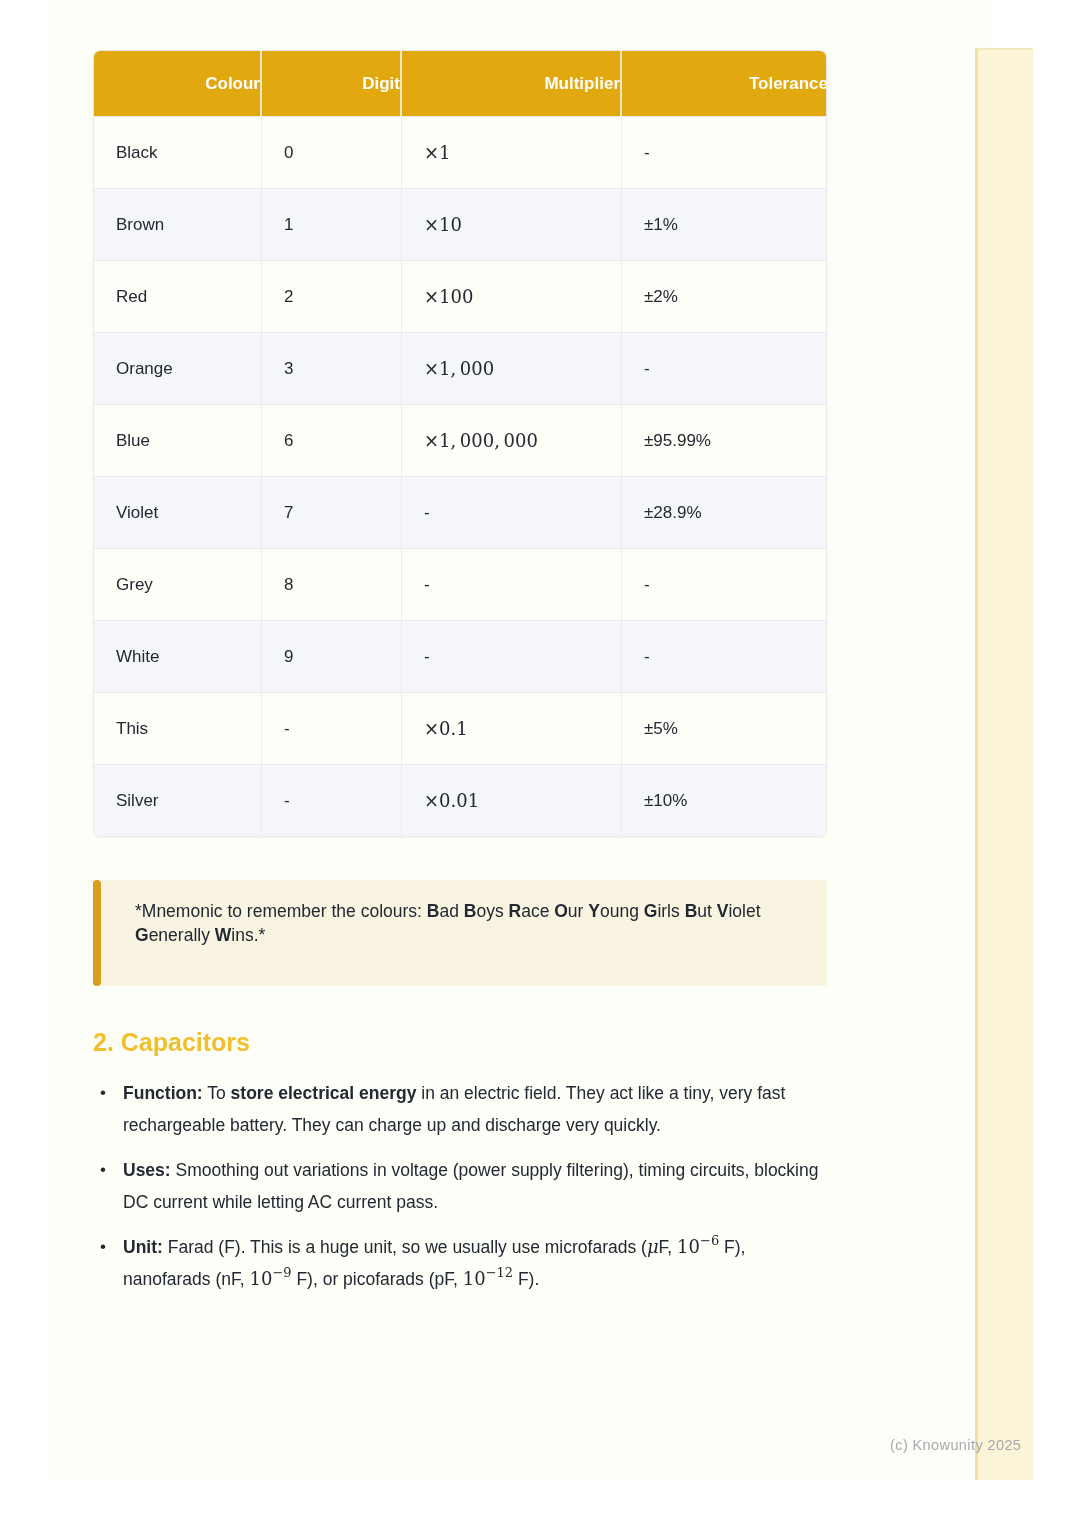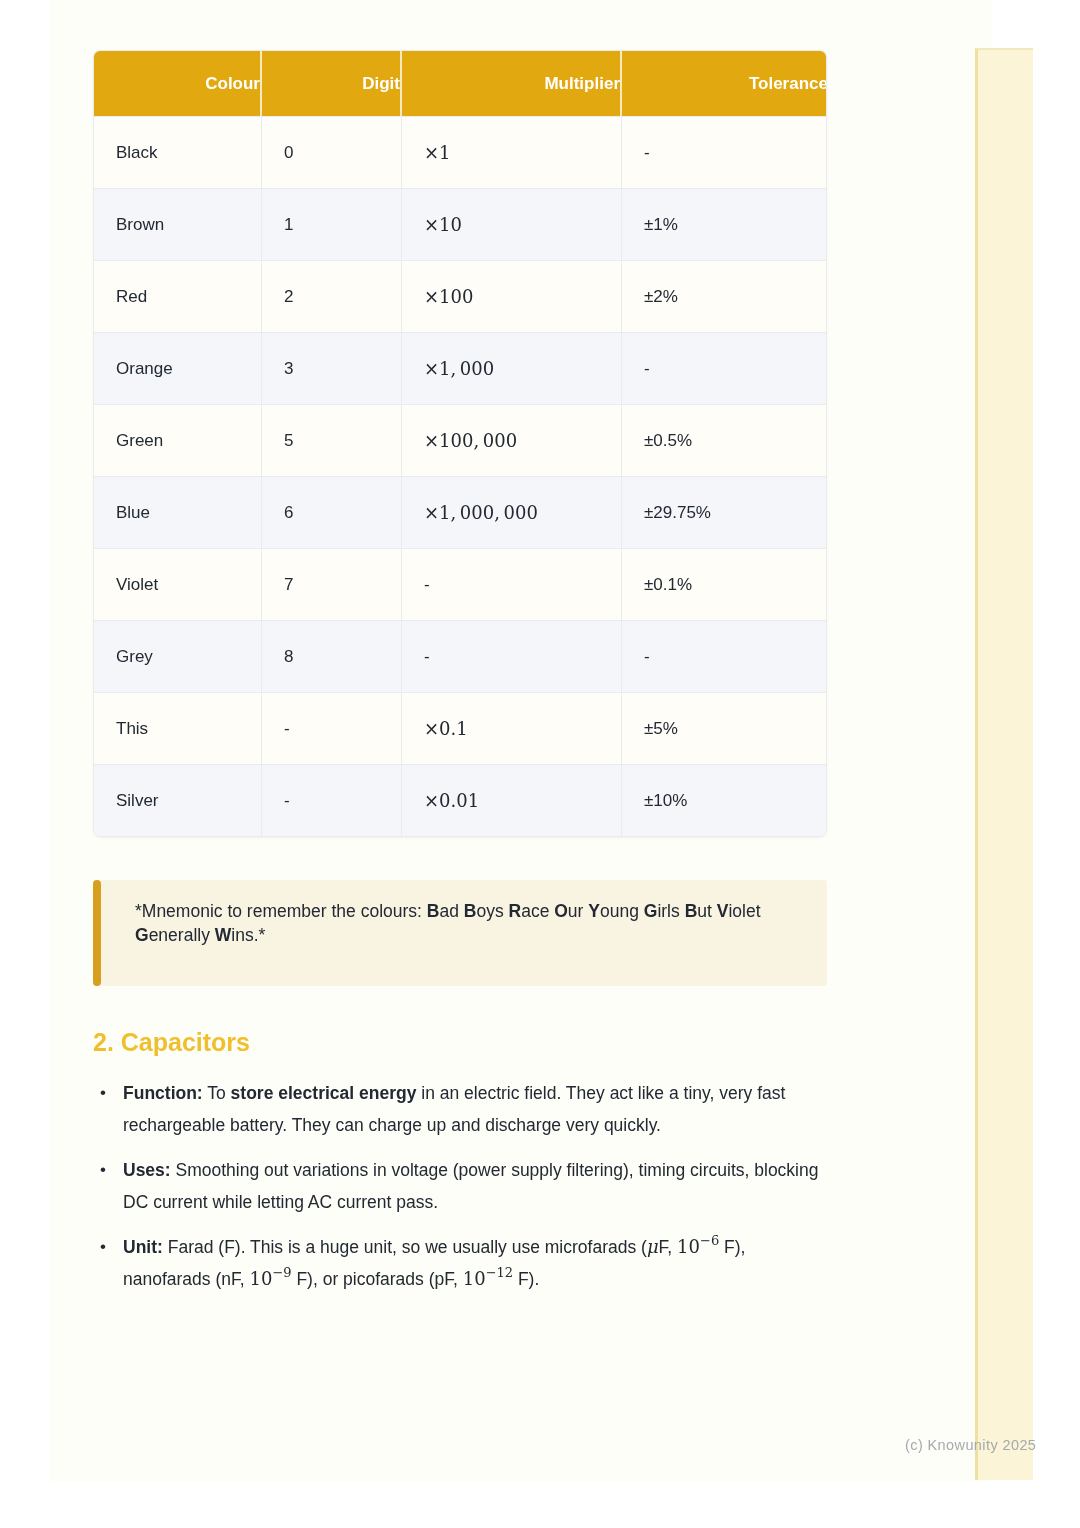--- a/index.html
+++ b/index.html
@@ -77,21 +77,21 @@
     position:relative; padding-left:30px; margin-bottom:13px;
     font-size:17.5px; line-height:32px; color:var(--text); max-width:734px;
   }
   ul.bullets li::before {
     content:"•"; position:absolute; left:7px; top:0;
     font-size:17px; color:var(--text);
   }
 
   .watermark {
     position:absolute; left:890px; top:1437px; z-index:5;
-    font-size:14.5px; letter-spacing:0.4px; color:var(--watermark);margin-left:15px;
+    font-size:14.5px; letter-spacing:0.4px; color:var(--watermark);
   }
 </style>
 </head>
 <body>
 
 <div class="page">
   <div class="sheet"></div>
   <div class="side-strip"></div>
 
   <div class="content">
@@ -131,40 +131,40 @@
               <td><span class="math">×100</span></td>
               <td><span>±2%</span></td>
             </tr>
             <tr>
               <td><span>Orange</span></td>
               <td><span>3</span></td>
               <td><span class="math">×1, 000</span></td>
               <td><span>-</span></td>
             </tr>
             <tr>
-              <td><span>Green</span></td>
-              <td><span>5</span></td>
-              <td><span class="math">×100, 000</span></td>
-              <td><span>±0.5%</span></td>
-            </tr>
-            <tr>
               <td><span>Blue</span></td>
               <td><span>6</span></td>
               <td><span class="math">×1, 000, 000</span></td>
-              <td><span>±29.75%</span></td>
+              <td><span>±95.99%</span></td>
             </tr>
             <tr>
               <td><span>Violet</span></td>
               <td><span>7</span></td>
               <td><span>-</span></td>
-              <td><span>±0.1%</span></td>
+              <td><span>±28.9%</span></td>
             </tr>
             <tr>
               <td><span>Grey</span></td>
               <td><span>8</span></td>
+              <td><span>-</span></td>
+              <td><span>-</span></td>
+            </tr>
+            <tr>
+              <td><span>White</span></td>
+              <td><span>9</span></td>
               <td><span>-</span></td>
               <td><span>-</span></td>
             </tr>
             <tr>
               <td><span>This</span></td>
               <td><span>-</span></td>
               <td><span class="math">×0.1</span></td>
               <td><span>±5%</span></td>
             </tr>
             <tr>

